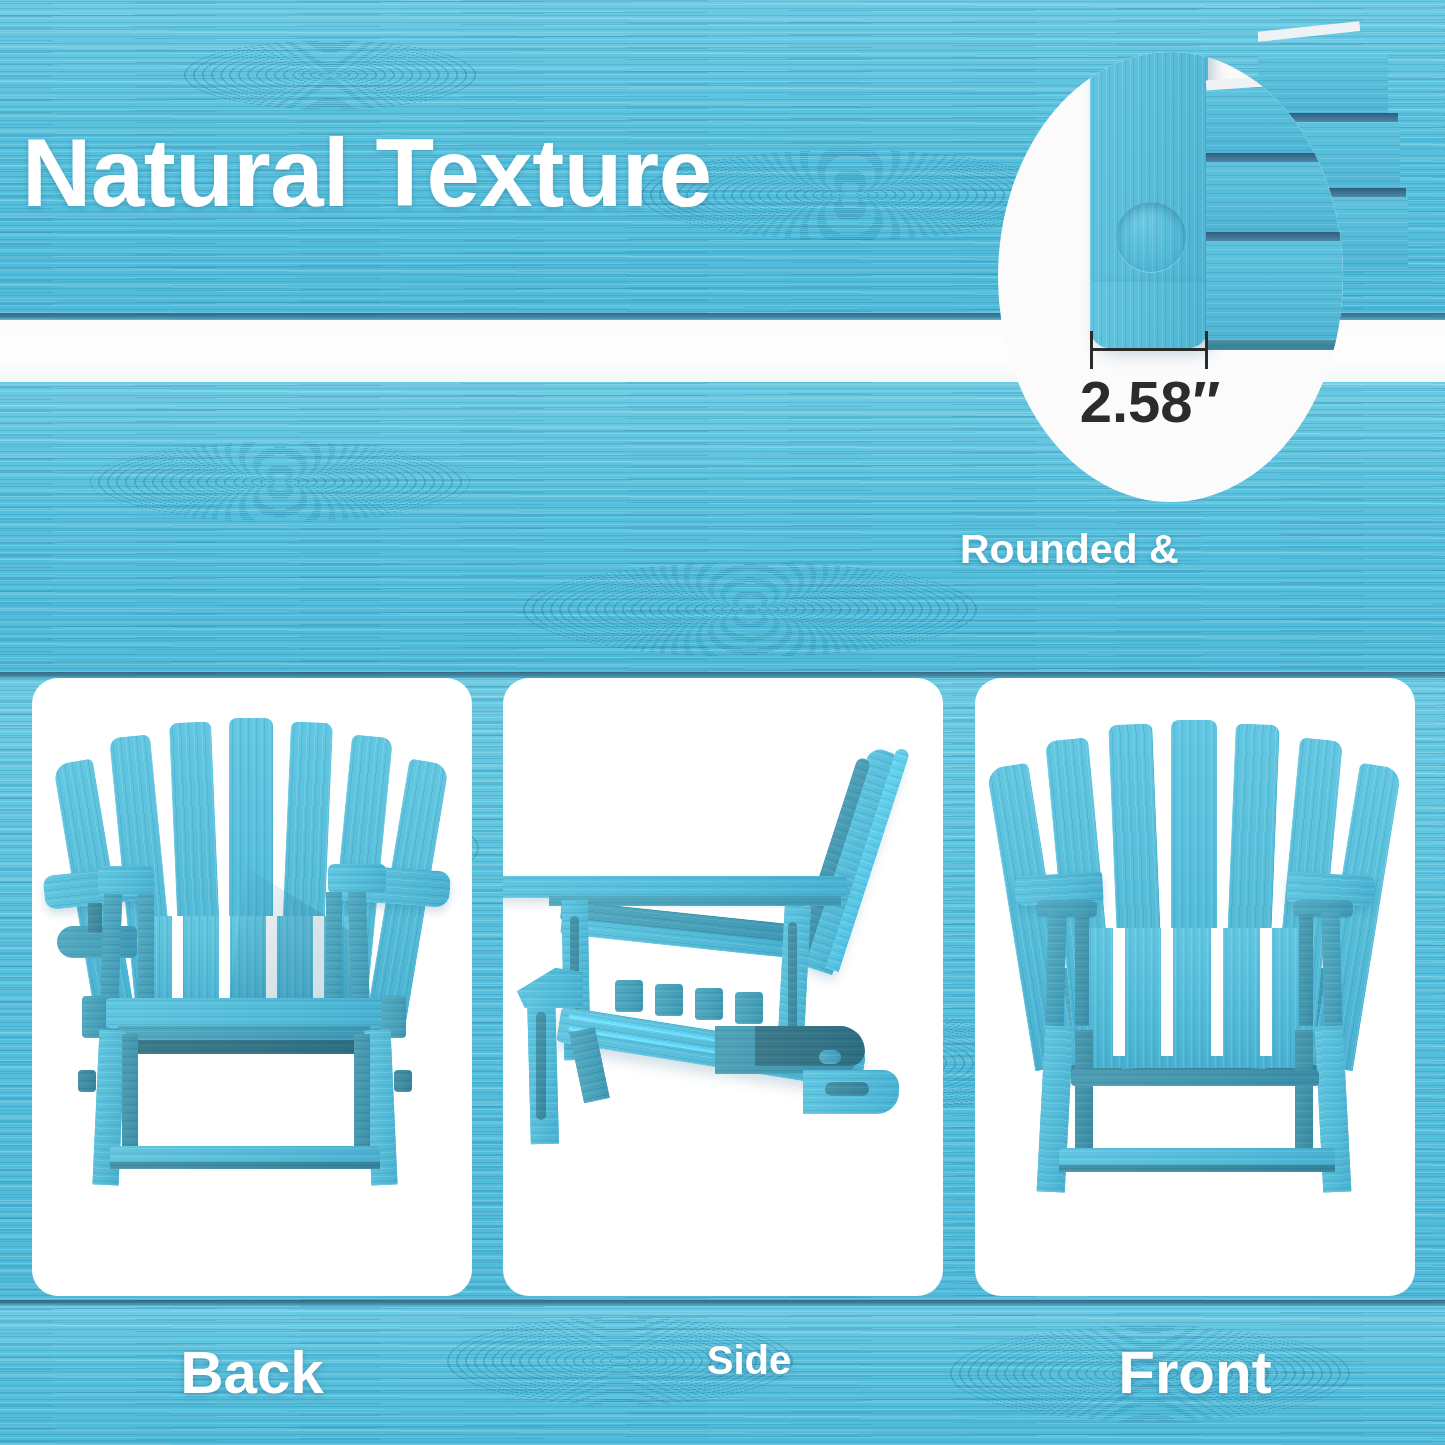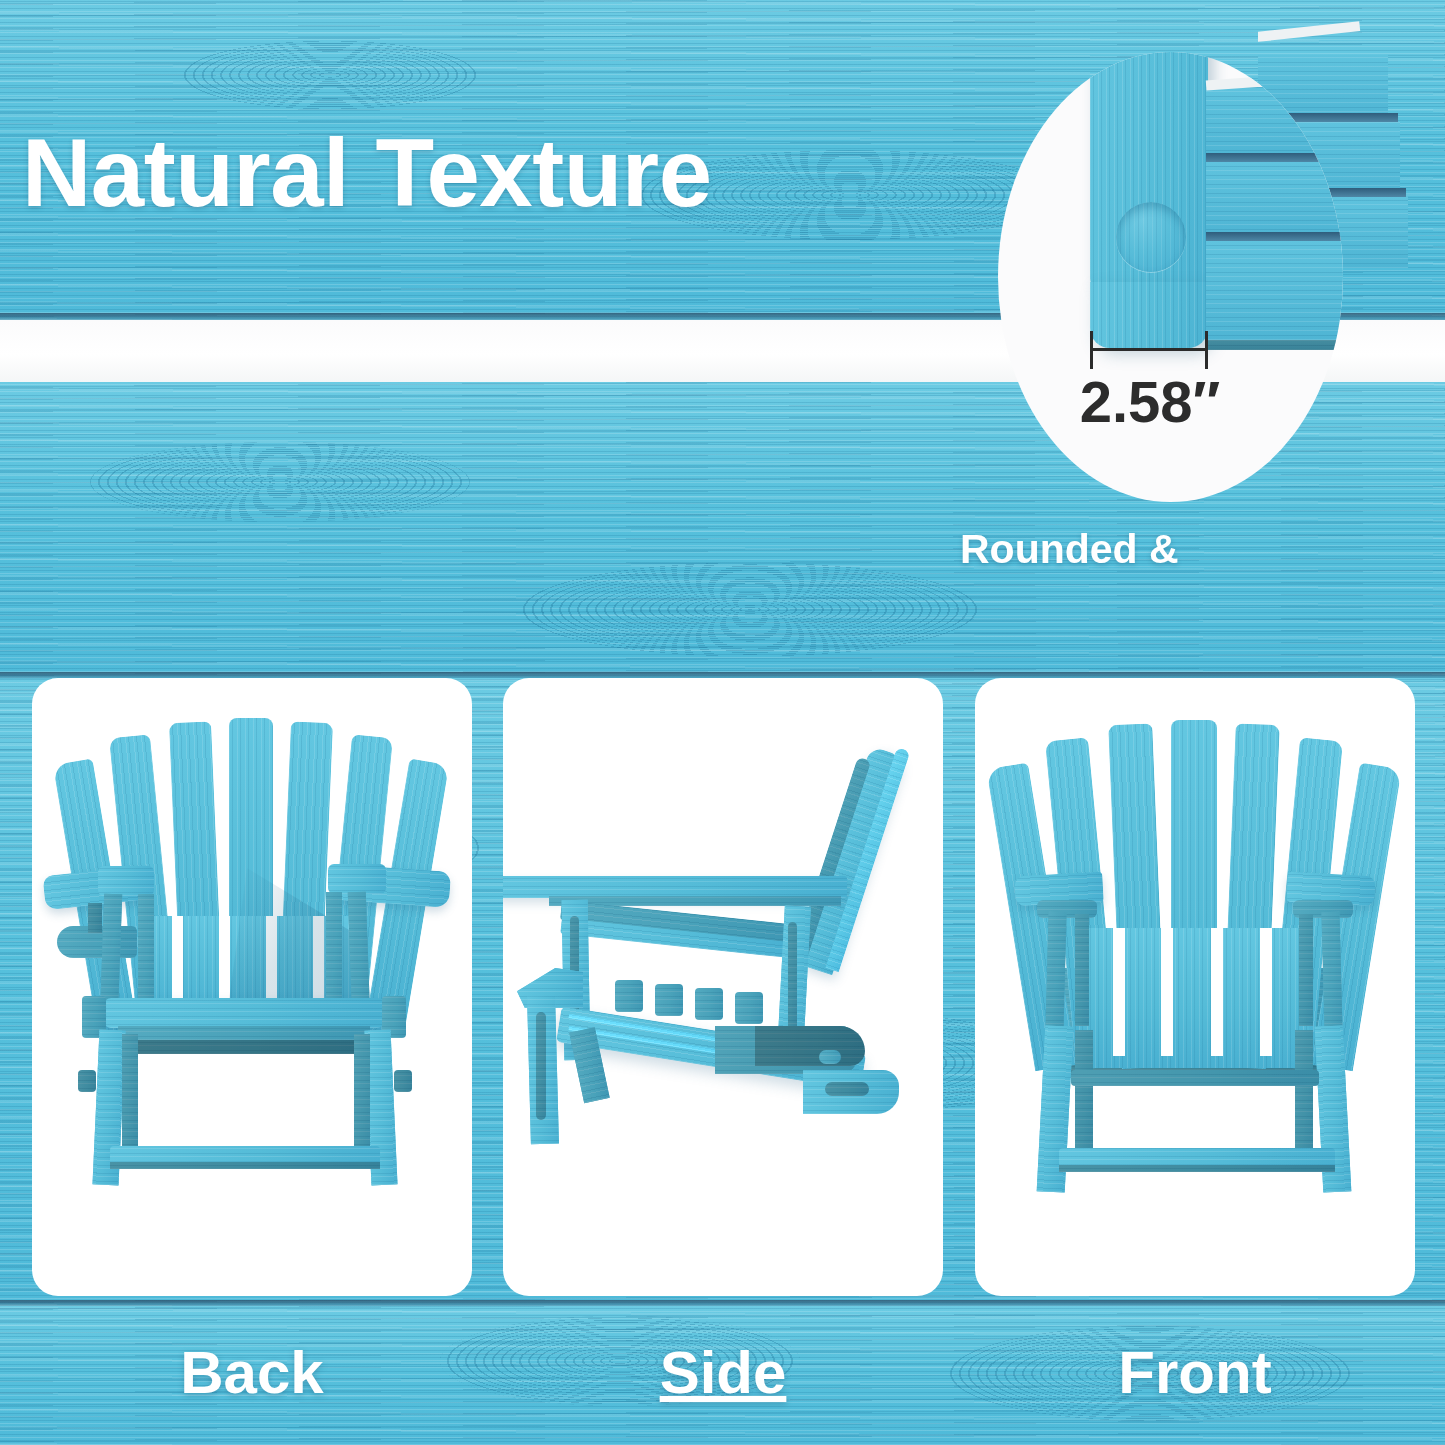--- a/index.html
+++ b/index.html
@@ -375,16 +375,16 @@
       <div class="pc dk" style="left:100px;top:352px;width:18px;height:130px;filter:brightness(.78);"></div>
       <div class="pc dk" style="left:320px;top:352px;width:18px;height:130px;filter:brightness(.78);"></div>
 
       <div class="pc dk" style="left:96px;top:392px;width:248px;height:16px;border-radius:4px;filter:brightness(.80);"></div>
       <div class="pc" style="left:84px;top:470px;width:276px;height:20px;border-radius:4px;"></div>
       <div class="pc dkr" style="left:84px;top:487px;width:276px;height:7px;"></div>
     </div>
   </div>
 
   <div class="view-caption" style="left:32px;top:1338px;width:440px;font-size:60px;">Back</div>
-  <div class="view-caption" style="left:503px;top:1338px;width:440px;font-size:60px;text-decoration:underline;">Side</div>
+  <div class="view-caption" style="left:529px;top:1338px;width:440px;font-size:40px;">Side</div>
   <div class="view-caption" style="left:975px;top:1338px;width:440px;font-size:60px;">Front</div>
 
 </div>
 
 </body></html>

